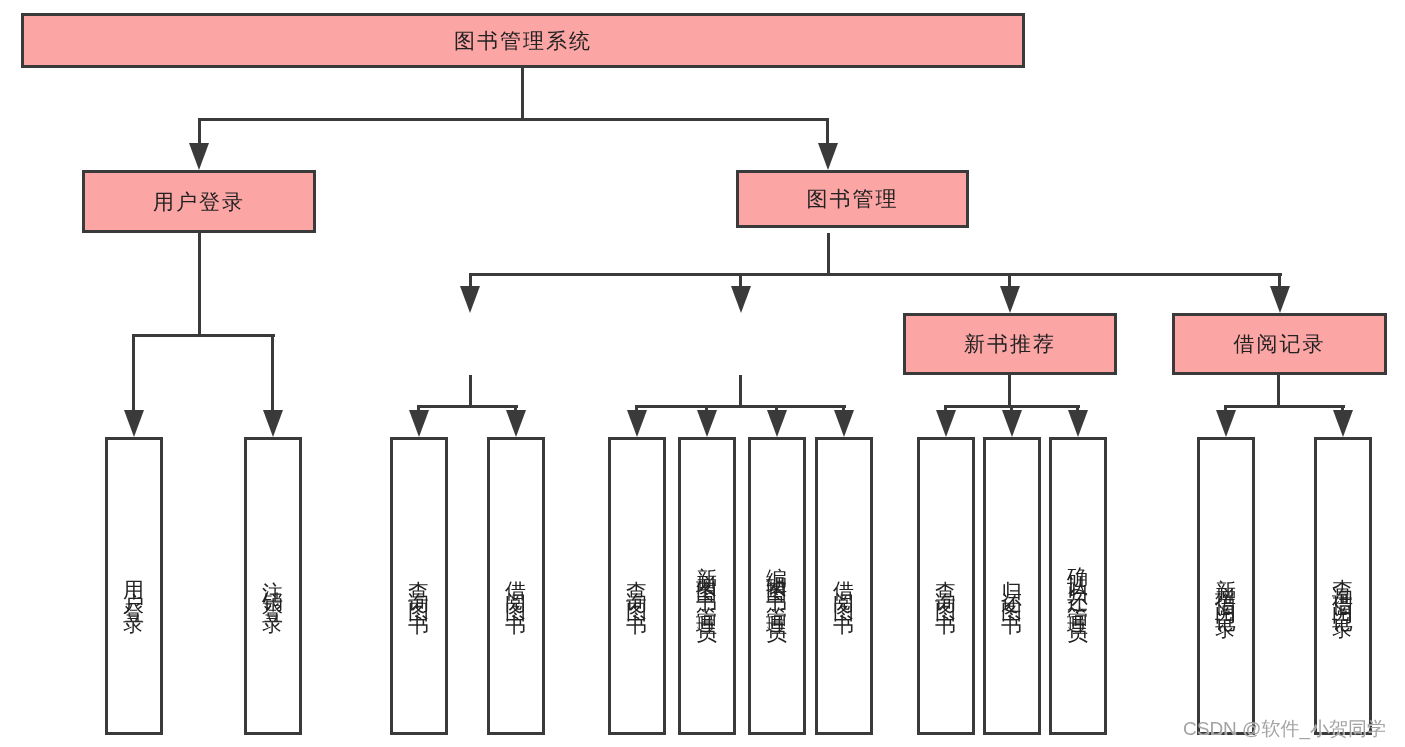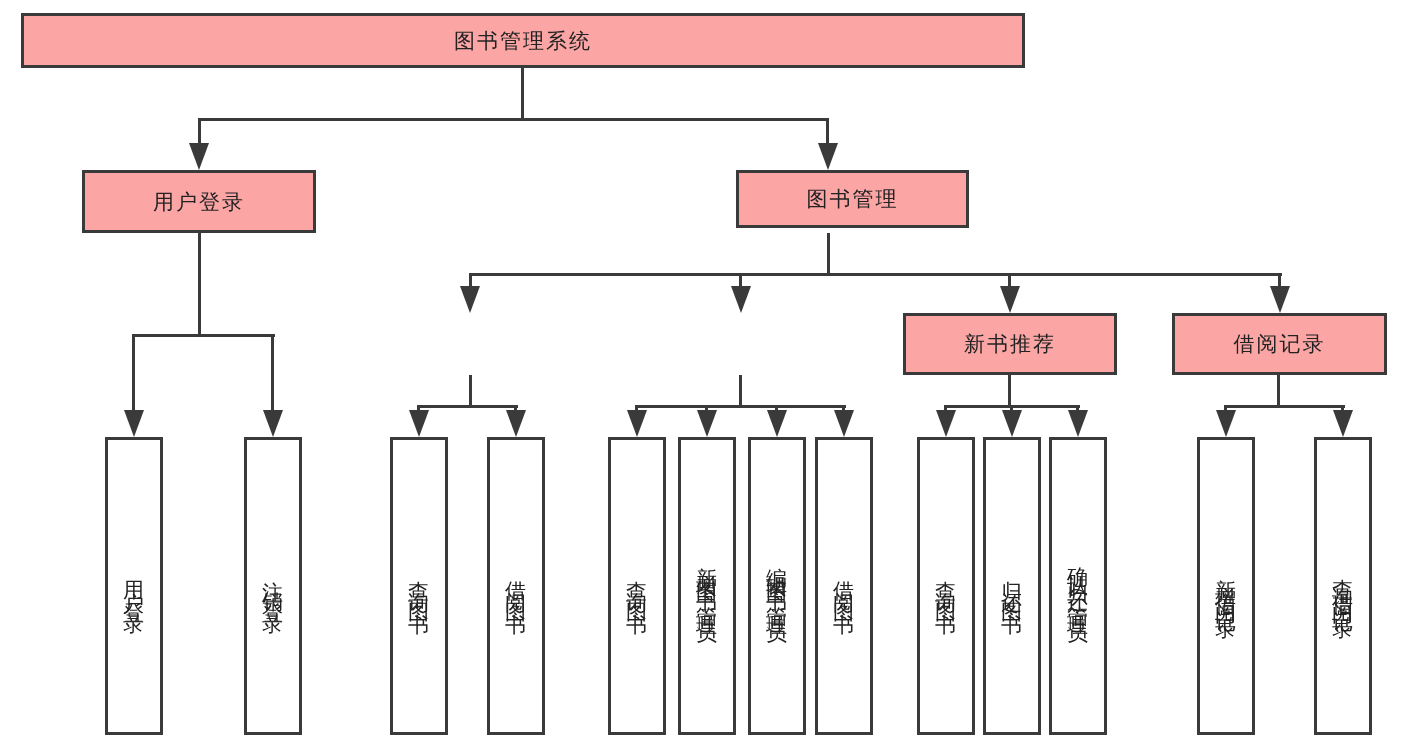--- a/index.html
+++ b/index.html
@@ -184,14 +184,15 @@
     <span class="vtext">确认归还（管理员）</span>
   </div>
 
   <div class="leaf" style="left:1197px">
     <span class="vtext">新增借阅记录</span>
   </div>
   <div class="leaf" style="left:1314px">
     <span class="vtext">查询借阅记录</span>
   </div>
 
+  <div class="watermark">CSDN @软件_小贺同学</div>
 
 </div>
 
 </body></html>

